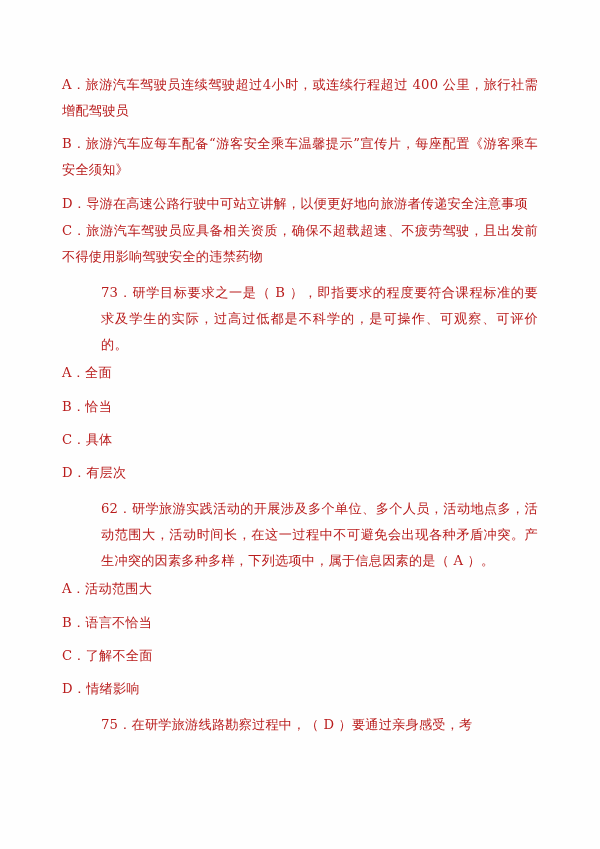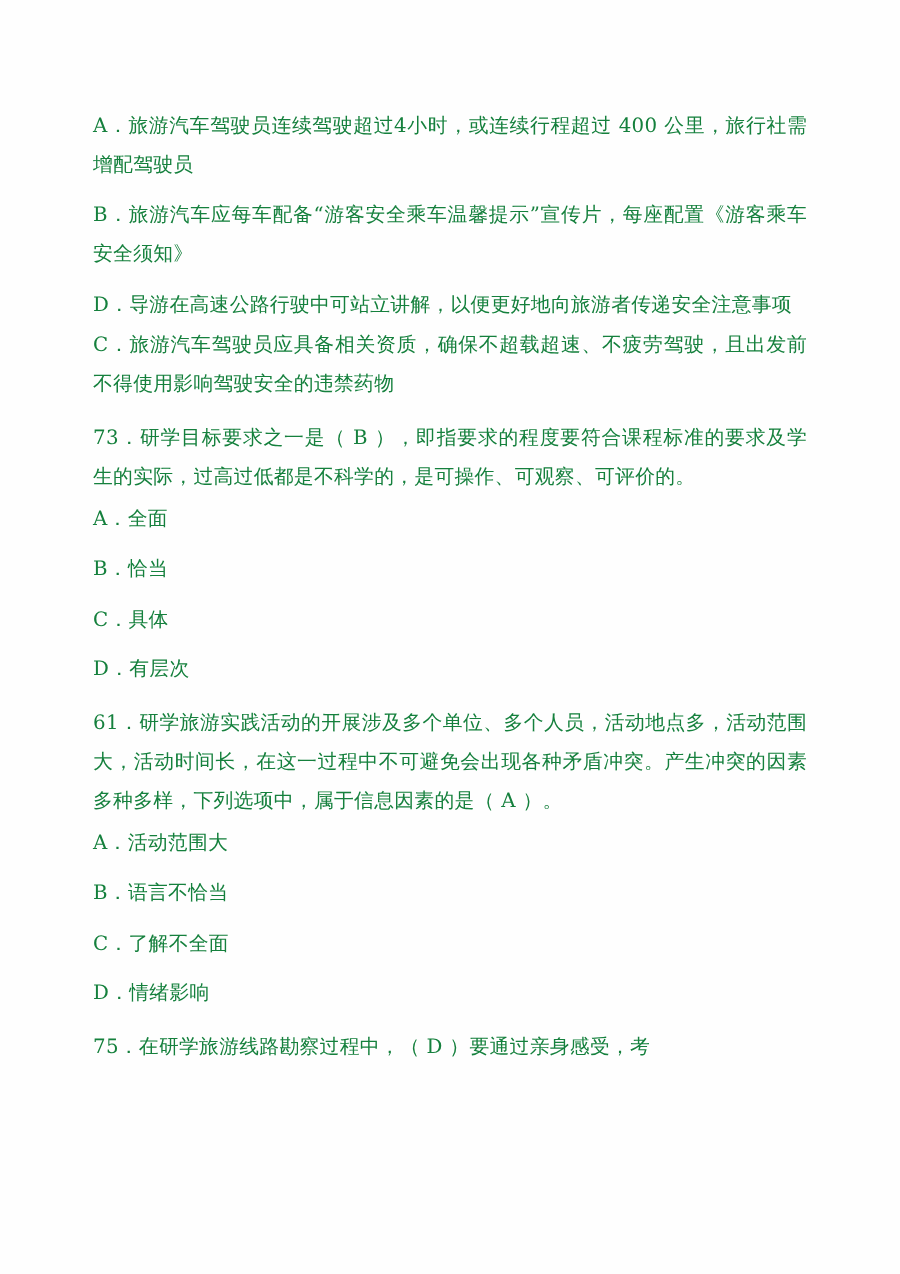--- a/index.html
+++ b/index.html
@@ -20,29 +20,30 @@
     height: 849px;
     background: #fefefe;
     box-sizing: border-box;
     padding: 72px 62px 0 62px;
   }
   .doc-body {
     font-size: 13.2px;
     line-height: 1.98;
     letter-spacing: 0.2px;
     text-align: justify;
-    color: #15803d;
+    color: #b91c1c;
   }
   .para {
     margin: 0 0 1px 0;
     text-indent: 0;
   }
   .q-stem {
     margin-top: 10px;
     margin-bottom: 2px;
+    margin-left: 39px;
   }
   .opt {
     margin: 0 0 1px 0;
   }
   .spacer-sm { height: 6px; }
 </style>
 </head>
 <body>
 
 <div id="page">
@@ -64,21 +65,21 @@
     <div class="spacer-sm"></div>
 
     <p class="opt">B．恰当</p>
     <div class="spacer-sm"></div>
 
     <p class="opt">C．具体</p>
     <div class="spacer-sm"></div>
 
     <p class="opt">D．有层次</p>
 
-    <p class="para q-stem">61．研学旅游实践活动的开展涉及多个单位、多个人员，活动地点多，活动范围大，活动时间长，在这一过程中不可避免会出现各种矛盾冲突。产生冲突的因素多种多样，下列选项中，属于信息因素的是（ A ）。</p>
+    <p class="para q-stem">62．研学旅游实践活动的开展涉及多个单位、多个人员，活动地点多，活动范围大，活动时间长，在这一过程中不可避免会出现各种矛盾冲突。产生冲突的因素多种多样，下列选项中，属于信息因素的是（ A ）。</p>
 
     <p class="opt">A．活动范围大</p>
     <div class="spacer-sm"></div>
 
     <p class="opt">B．语言不恰当</p>
     <div class="spacer-sm"></div>
 
     <p class="opt">C．了解不全面</p>
     <div class="spacer-sm"></div>
 

